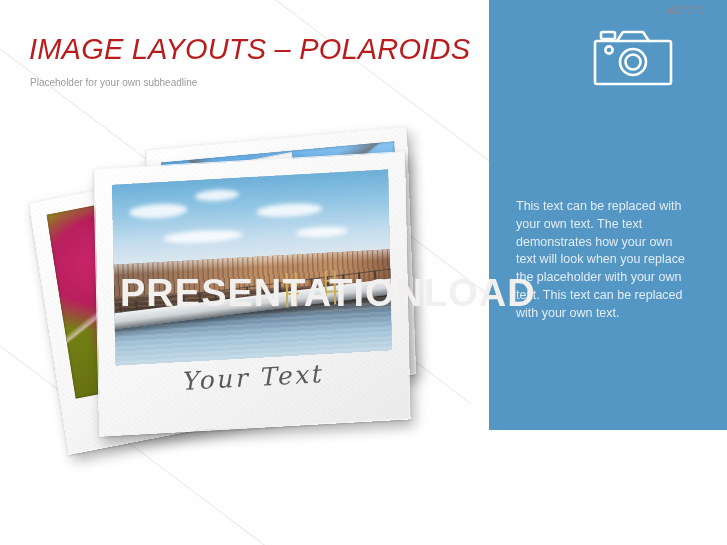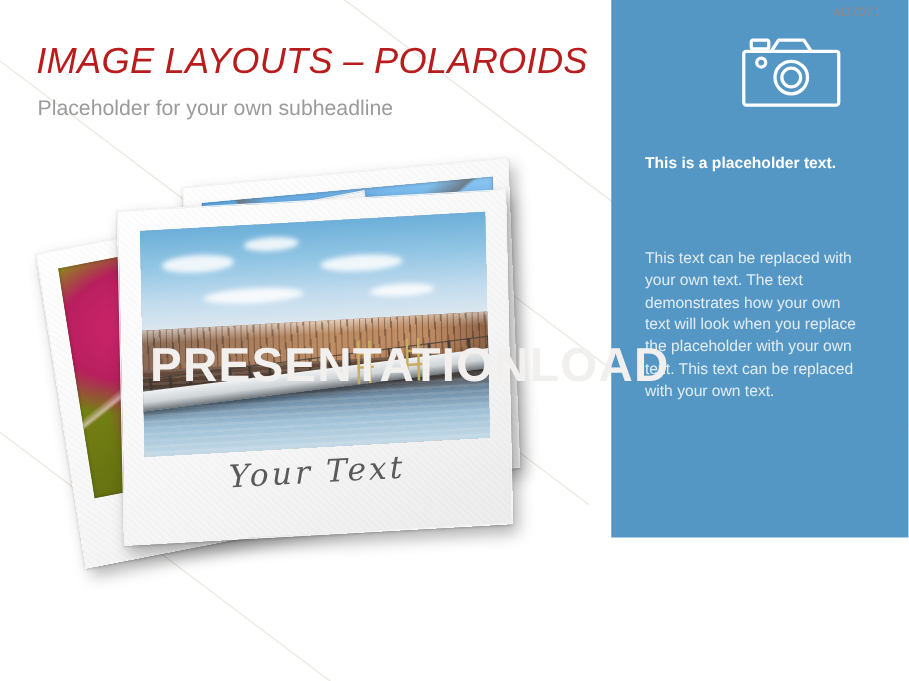--- a/index.html
+++ b/index.html
@@ -52,21 +52,21 @@
     font-size: 29px;
     font-weight: normal;
     color: #b91c1c;
     letter-spacing: 0.2px;
     white-space: nowrap;
     font-style: italic;
   }
   .subtitle {
     position: absolute;
     left: 30px; top: 77px;
-    font-size: 17px;
+    font-size: 10px;
     color: #9b9b9b;
     white-space: nowrap;
   }
 
   
   .panel {
     position: absolute;
     left: 489px; top: 0;
     width: 238px; height: 430px;
     background: #5496c4;
@@ -313,18 +313,17 @@
       <svg viewBox="0 0 80 58" width="80" height="58" fill="none" stroke="#ffffff" stroke-width="2.6" stroke-linejoin="round" stroke-linecap="round">
         <rect x="2" y="13" width="76" height="43" rx="2"></rect>
         <path d="M24 13 L30 4 L50 4 L56 13"></path>
         <rect x="8" y="4" width="14" height="7" rx="1.5"></rect>
         <circle cx="40" cy="34" r="13"></circle>
         <circle cx="40" cy="34" r="7.5"></circle>
         <circle cx="16" cy="22" r="3.6"></circle>
       </svg>
     </div>
 
-    <div class="panel-heading">This is a placeholder text.</div>
     <div class="panel-body">This text can be replaced with your own text. The text demonstrates how your own text will look when you replace the placeholder with your own text. This text can be replaced with your own text.</div>
 
   </div>
 
 </div>
 
 </body></html>

